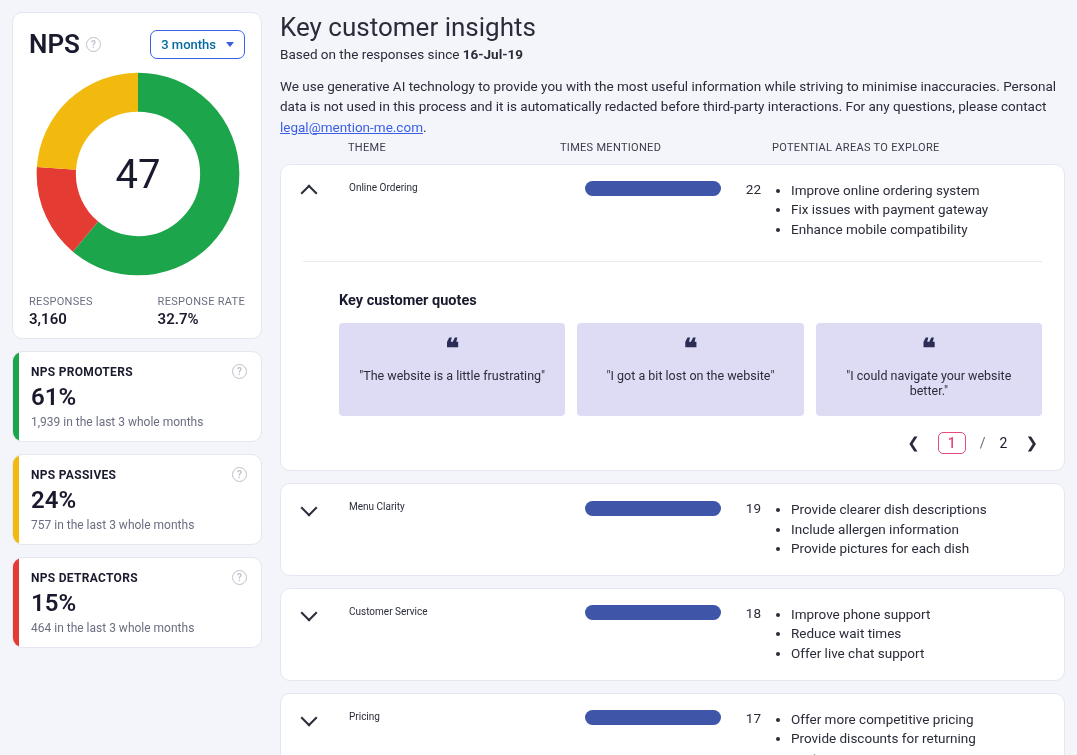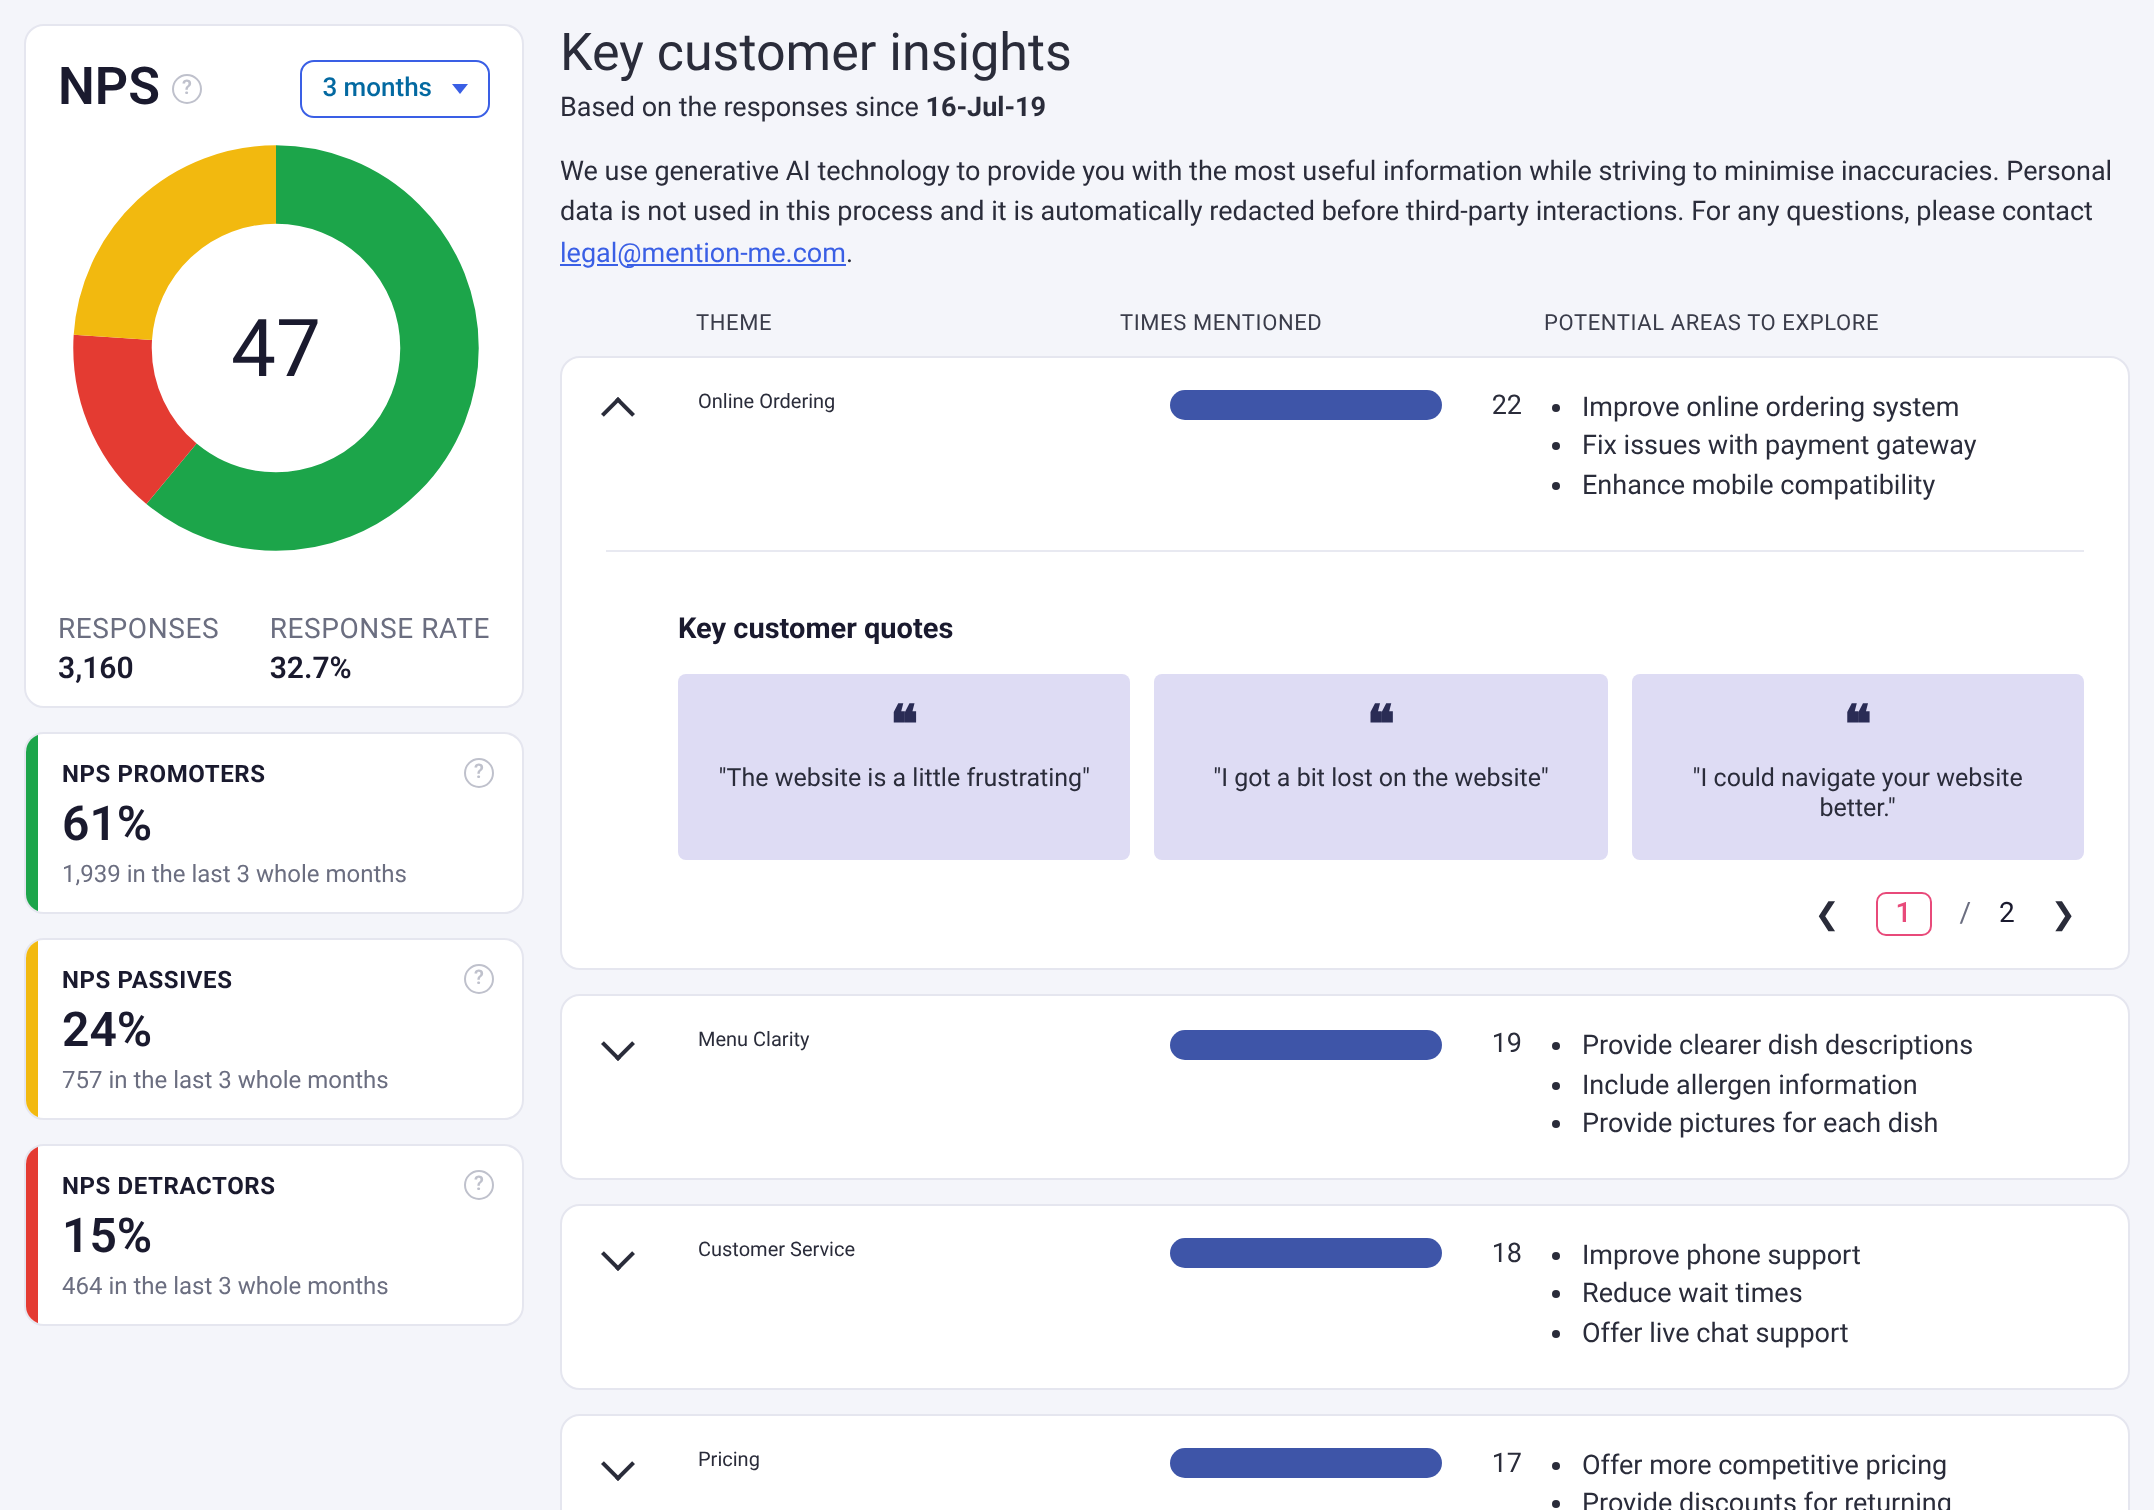--- a/index.html
+++ b/index.html
@@ -46,40 +46,40 @@
     border-left: 4px solid transparent;
     border-right: 4px solid transparent;
     border-top: 5px solid #3a5fe5;
   }
   .donut-wrap { position: relative; width: 218px; height: 218px; margin: 6px auto 12px auto; }
   .donut-center {
     position: absolute; inset: 0; display: flex; align-items: center; justify-content: center;
     font-size: 40px; font-weight: 400; text-align: right;
   }
   .stats-row { display: flex; justify-content: space-between; margin-top: 8px; }
-  .stat-label { font-size: 14px; color: #6b6e80; letter-spacing: 0.3px; margin-top: 12px; }
+  .stat-label { font-size: 11px; color: #6b6e80; letter-spacing: 0.3px; }
   .stat-value { font-size: 15px; font-weight: 600; margin-top: 2px; }
   .seg-card {
     background: #fff; border: 1px solid #e5e6ef; border-radius: 10px;
     margin-top: 12px; position: relative; padding: 12px 14px 12px 18px;
     overflow: hidden;
   }
   .seg-stripe { position: absolute; left: 0; top: 0; bottom: 0; width: 6px; }
   .seg-head { display: flex; justify-content: space-between; align-items: center; }
   .seg-title { font-size: 12px; font-weight: 700; letter-spacing: 0.3px; }
   .seg-pct { font-size: 24px; font-weight: 600; margin-top: 4px; }
   .seg-sub { font-size: 12px; color: #6b6e80; margin-top: 4px; }
   .green { background: #1ca54a; }
   .yellow { background: #f2b90f; }
   .red { background: #e43b32; }
 
   .insights-title { font-size: 26px; font-weight: 400; margin-bottom: 4px; color: #2a2c3a; }
   .insights-sub { font-size: 13.5px; color: #2a2c3a; margin-bottom: 14px; }
   .insights-sub b { font-weight: 700; }
-  .disclaimer { font-size: 13.5px; color: #2a2c3a; line-height: 1.5; margin-bottom: 18px; }
+  .disclaimer { font-size: 13.5px; color: #2a2c3a; line-height: 1.5; margin-bottom: 4px; }
   .disclaimer a { color: #3a5fe5; text-decoration: underline; }
 
   .table-head {
     display: grid;
     grid-template-columns: 34px 200px 200px 1fr;
     gap: 12px;
     padding: 0 22px 10px 22px;
     font-size: 11px; font-weight: 400; color: #3a3c4a; letter-spacing: 0.3px;
   }
   .theme-card {

